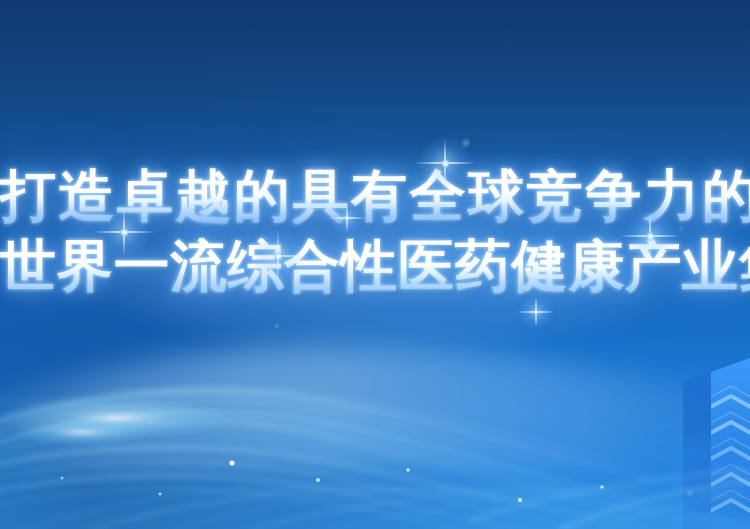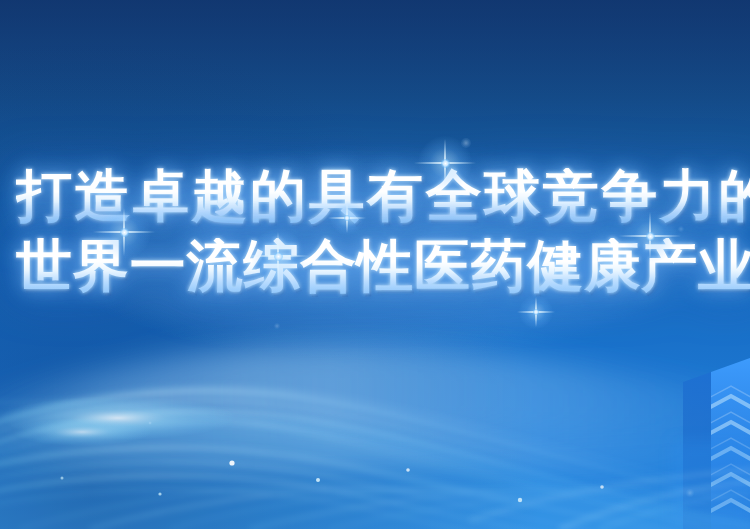--- a/index.html
+++ b/index.html
@@ -43,21 +43,21 @@
     background:
       radial-gradient(ellipse 440px 150px at 50% 48%, rgba(150,205,255,.30) 0%, rgba(120,185,250,.12) 45%, rgba(120,185,250,0) 72%);
   }
 
   
   svg.layer{display:block;}
 
   
   #headline{
     position:absolute;
-    left:16px;right:0;
+    left:0;right:0;
     top:168px;
     text-align:center;
     z-index:40;
     pointer-events:none;
   }
   .hl-line{
     display:block;
     font-weight:700;
     letter-spacing:.012em;
     line-height:1.0;

